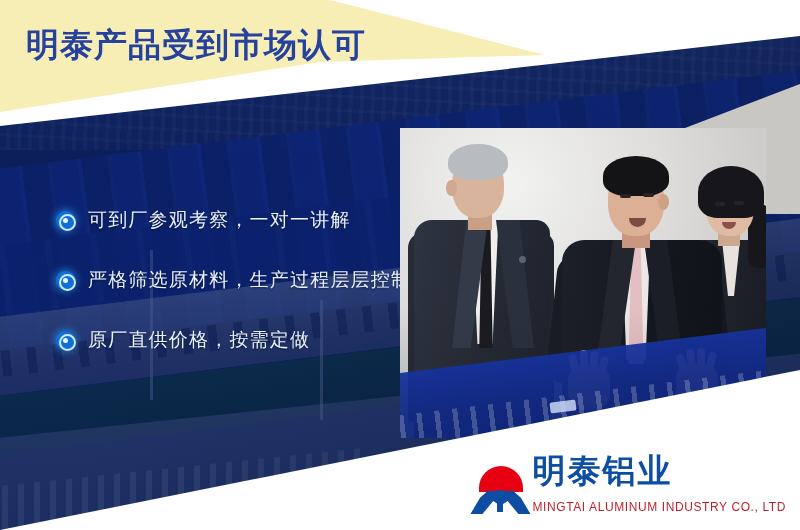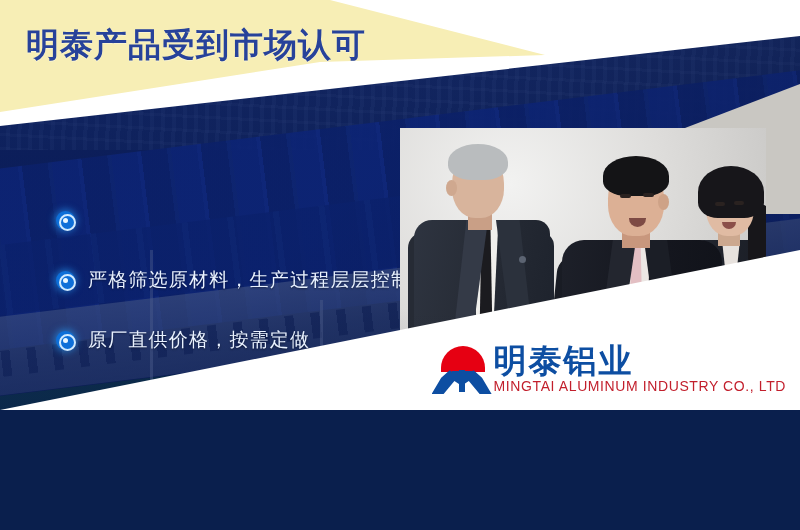--- a/index.html
+++ b/index.html
@@ -4,21 +4,21 @@
 <style>
   * { margin:0; padding:0; box-sizing:border-box; }
   html,body { width:800px; height:530px; overflow:hidden; }
   body {
     font-family:"Liberation Sans","DejaVu Sans",sans-serif;
     background:#0a1f4d;
   }
 
   .banner {
     position:relative;
-    width:800px; height:410px;
+    width:800px; height:530px;
     overflow:hidden;
     background:#11265c;
   }
 
   
   .bg-photo {
     position:absolute; inset:0;
     background:
       
       linear-gradient(178deg, #23386e 0%, #1d3163 10%, #16275a 22%, #12235a 40%, #102052 100%);
@@ -265,22 +265,22 @@
   .logo-mark .cross {
     position:absolute; left:20px; bottom:18px; width:20px; height:5px; background:#0d4ea2;
   }
   .logo-text { display:flex; flex-direction:column; align-items:flex-start; }
   .logo-cn {
     font-size:33px; font-weight:bold; letter-spacing:2px;
     color:#0d4ea2; line-height:1.02;
     font-family:"DejaVu Sans","Liberation Sans",sans-serif;
   }
   .logo-en {
-    font-size:14px; letter-spacing:.6px;
-    color:#c21f2c; margin-top:0;
+    font-size:12px; letter-spacing:.6px;
+    color:#c21f2c; margin-top:12px;
     font-family:"Liberation Sans",sans-serif;
   }
 </style>
 </head>
 <body>
 
 <div class="banner">
 
   <div class="bg-photo">
     <div class="city"></div>
@@ -299,20 +299,21 @@
   <div class="wedge-white-right"></div>
   <div class="wedge-white-top"></div>
   <div class="wedge-yellow"></div>
 
   <div class="title">明泰产品受到市场认可</div>
 
   <div class="bullets">
 
     <div class="bullet-row">
       <span class="bullet-icon"></span>
+      <span class="bullet-text">可到厂参观考察，一对一讲解</span>
     </div>
 
     <div class="bullet-row">
       <span class="bullet-icon"></span>
       <span class="bullet-text">严格筛选原材料，生产过程层层控制</span>
     </div>
 
 
     <div class="bullet-row">
       <span class="bullet-icon"></span>

